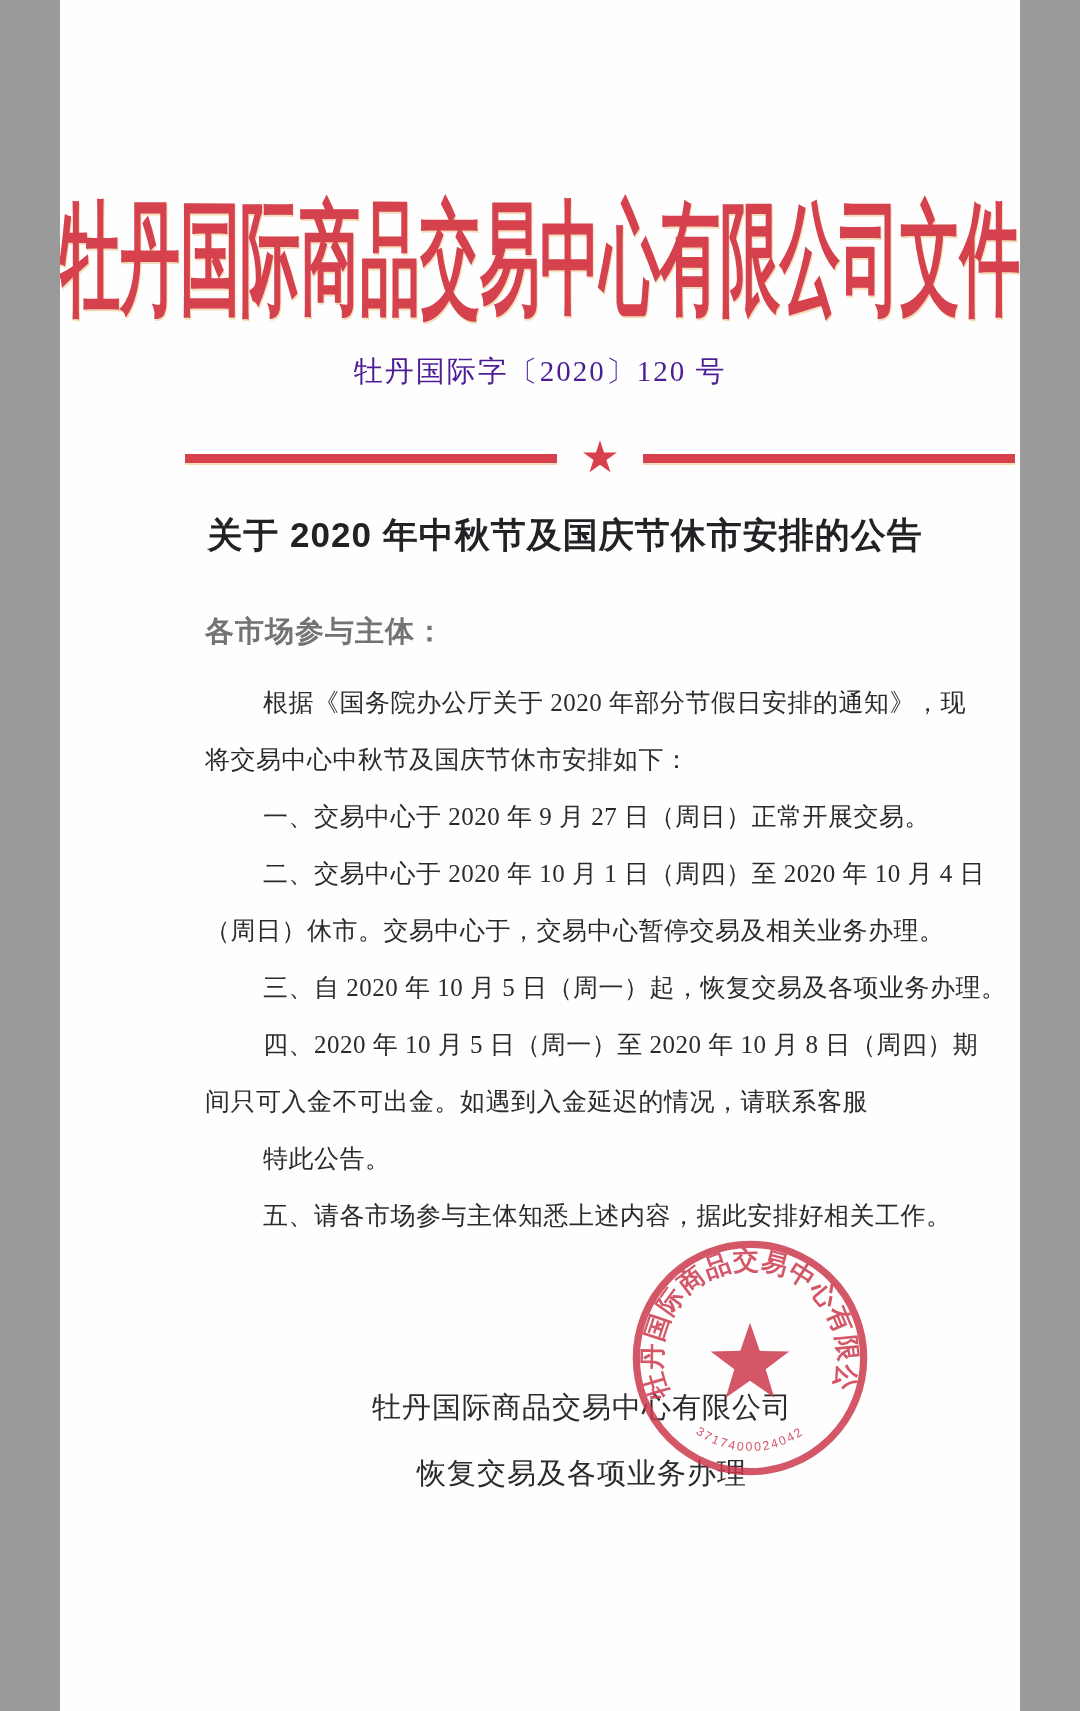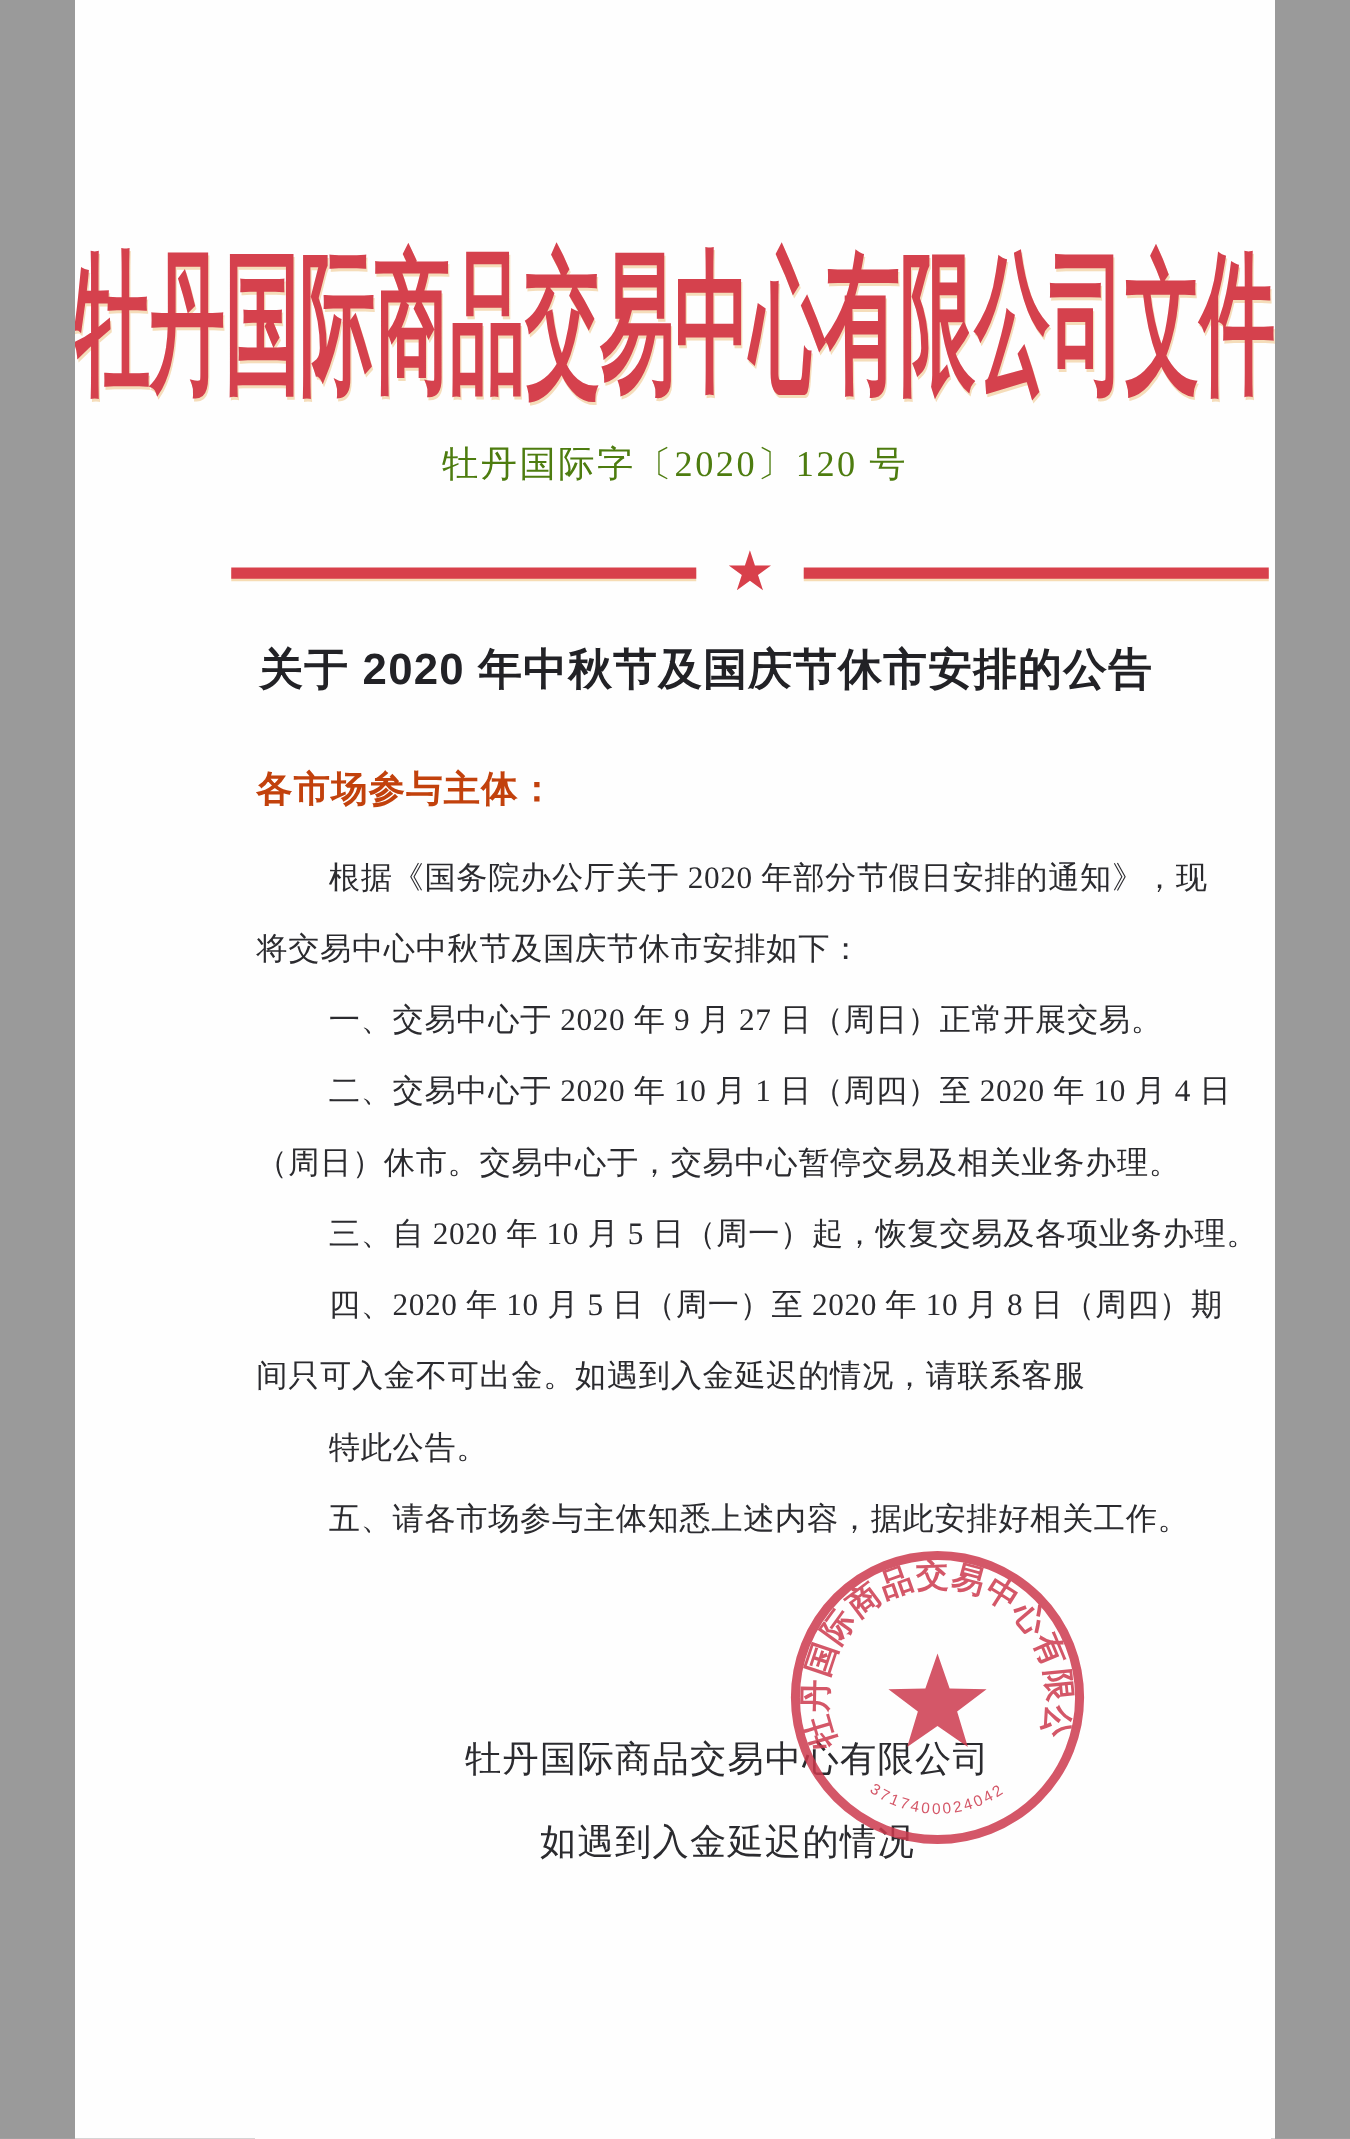--- a/index.html
+++ b/index.html
@@ -31,21 +31,21 @@
     transform-origin: top center;
     text-shadow: 1px 1px 0 rgba(230,160,60,.35);
   }
   .doc-number {
     position: absolute;
     top: 352px;
     left: 0;
     width: 100%;
     text-align: center;
     font-size: 29px;
-    color: #4d7c0f;
+    color: #4c1d95;
     letter-spacing: 2px;
   }
   
   .red-rule {
     position: absolute;
     top: 438px;
     left: 125px;
     width: 830px;
     height: 40px;
     display: flex;
@@ -78,21 +78,21 @@
     letter-spacing: 1px;
     margin-left: 25px;
   }
   
   .salutation {
     position: absolute;
     top: 612px;
     left: 145px;
     font-weight: 700;
     font-size: 29px;
-    color: #c2410c;
+    color: #737373;
     letter-spacing: 1px;
   }
   .body-block {
     position: absolute;
     top: 674px;
     left: 145px;
     width: 812px;
   }
   .body-line {
     height: 57px;
@@ -161,21 +161,21 @@
     <div class="body-line">（周日）休市。交易中心于，交易中心暂停交易及相关业务办理。</div>
     <div class="body-line indent">三、自 2020 年 10 月 5 日（周一）起，恢复交易及各项业务办理。</div>
     <div class="body-line indent">四、2020 年 10 月 5 日（周一）至 2020 年 10 月 8 日（周四）期</div>
     <div class="body-line">间只可入金不可出金。如遇到入金延迟的情况，请联系客服</div>
     <div class="body-line indent">特此公告。</div>
     <div class="body-line indent">五、请各市场参与主体知悉上述内容，据此安排好相关工作。</div>
   </div>
 
   <div class="signature">
     <div class="company">牡丹国际商品交易中心有限公司</div>
-    <div class="date">如遇到入金延迟的情况</div>
+    <div class="date">恢复交易及各项业务办理</div>
   </div>
 
   <svg class="seal" viewBox="0 0 240 240">
     <defs>
       <path id="ringPath" d="M 42 156 A 86 86 0 1 1 198 156" fill="none"></path>
       <path id="serialPath" d="M 48 174 A 90 90 0 0 0 192 174" fill="none"></path>
     </defs>
     <circle cx="120" cy="120" r="110" fill="none" stroke="#cd3a4e" stroke-width="7"></circle>
     <polygon fill="#cd3a4e" points="120,86 129.4,113.1 158,113.6 135.2,130.9 143.5,158.4 120,142 96.5,158.4 104.8,130.9 82,113.6 110.6,113.1"></polygon>
     <text fill="#cd3a4e" style="font-family:'Liberation Sans',sans-serif;font-weight:700;font-size:25px;letter-spacing:1px;">

